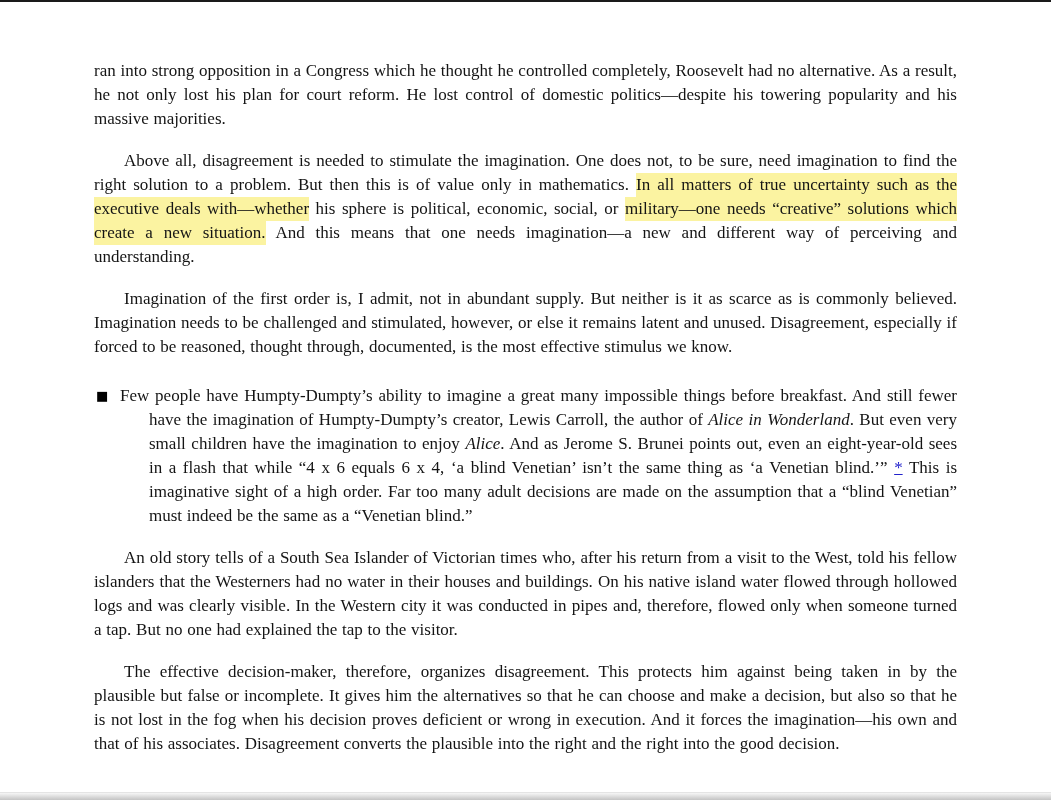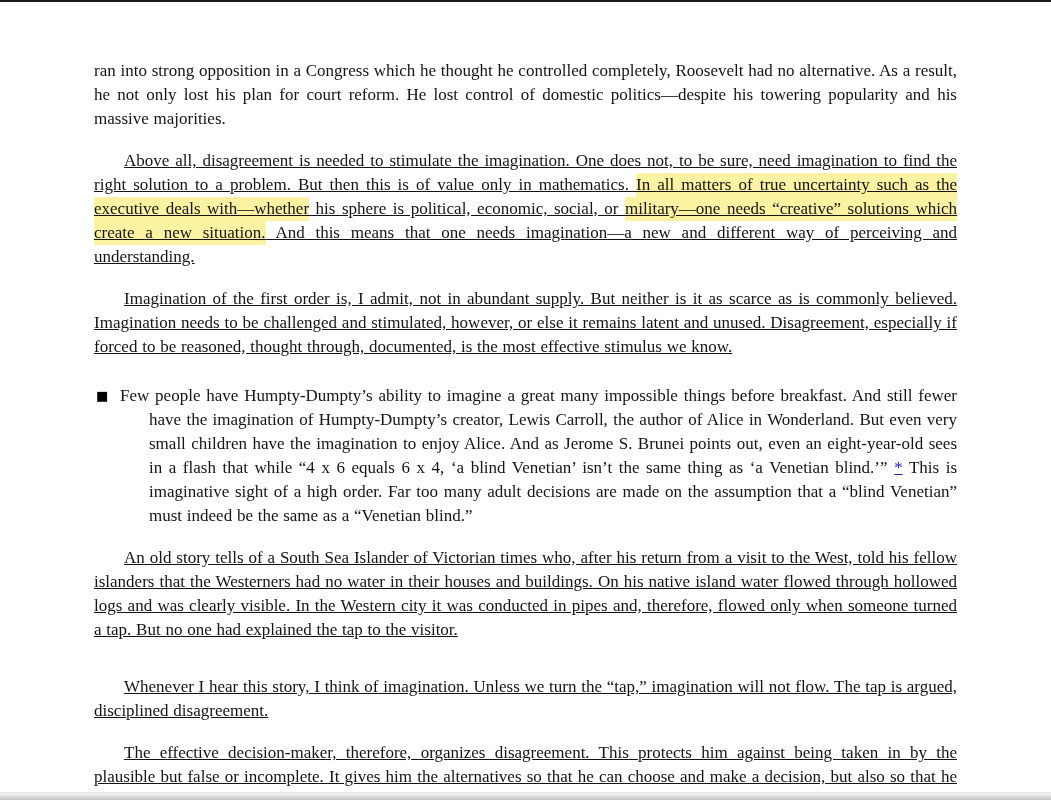--- a/index.html
+++ b/index.html
@@ -30,21 +30,21 @@
     left:76px;top:41px;
     width:899px;
   }
   .para{
     margin:18px;
     font-size:17px;
     line-height:24px;
     text-align:justify;
     word-spacing:0.5px;
   }
-  .indent{text-indent:30px;text-decoration:underline;}
+  .indent{text-indent:30px;}
   .mt-s{margin-top:6px;}
   .mt-m{margin-top:25px;}
   .mt-xs{margin-top:2px;}
   .mt-l{margin-top:33px;}
   .quote-block{
     position:relative;
     padding-left:55px;
     text-indent:-29px;
   }
   .quote-bullet{
@@ -55,21 +55,21 @@
     text-indent:0;
     color:#000;
     font-family:"DejaVu Sans",sans-serif;
   }
   .seg-hl{
     background:var(--hl);
     padding:2px 0 3px;
     box-decoration-break:clone;
     -webkit-box-decoration-break:clone;
   }
-  .seg-i{}
+  .seg-i{font-style:italic;}
   .seg-link{
     color:var(--link);
     text-decoration:underline;
     cursor:pointer;
   }
 </style>
 </head>
 <body>
 
 <div class="top-edge"></div>
@@ -81,18 +81,17 @@
 
   <p class="para indent mt-s"><span>Imagination of the first order is, I admit, not in abundant supply. But neither is it as scarce as is commonly believed. Imagination needs to be challenged and stimulated, however, or else it remains latent and unused. Disagreement, especially if forced to be reasoned, thought through, documented, is the most effective stimulus we know.</span></p>
 
   <div class="para quote-block mt-m">
     <span class="quote-bullet">■</span>
     <span><span>Few people have Humpty-Dumpty’s ability to imagine a great many impossible things before breakfast. And still fewer have the imagination of Humpty-Dumpty’s creator, Lewis Carroll, the author of </span><span class="seg-i">Alice in Wonderland</span><span>. But even very small children have the imagination to enjoy </span><span class="seg-i">Alice</span><span>. And as Jerome S. Brunei points out, even an eight-year-old sees in a flash that while “4 x 6 equals 6 x 4, ‘a blind Venetian’ isn’t the same thing as ‘a Venetian blind.’” </span><span class="seg-link">*</span><span> This is imaginative sight of a high order. Far too many adult decisions are made on the assumption that a “blind Venetian” must indeed be the same as a “Venetian blind.”</span></span>
   </div>
 
   <p class="para indent mt-xs"><span>An old story tells of a South Sea Islander of Victorian times who, after his return from a visit to the West, told his fellow islanders that the Westerners had no water in their houses and buildings. On his native island water flowed through hollowed logs and was clearly visible. In the Western city it was conducted in pipes and, therefore, flowed only when someone turned a tap. But no one had explained the tap to the visitor.</span></p>
 
-  <p class="para indent mt-l"><span>Whenever I hear this story, I think of imagination. Unless we turn the “tap,” imagination will not flow. The tap is argued, disciplined disagreement.</span></p>
 
   <p class="para indent mt-s"><span>The effective decision-maker, therefore, organizes disagreement. This protects him against being taken in by the plausible but false or incomplete. It gives him the alternatives so that he can choose and make a decision, but also so that he is not lost in the fog when his decision proves deficient or wrong in execution. And it forces the imagination—his own and that of his associates. Disagreement converts the plausible into the right and the right into the good decision.</span></p>
 </div>
 
 <div class="bottom-bar"></div>
 
 </body></html>

